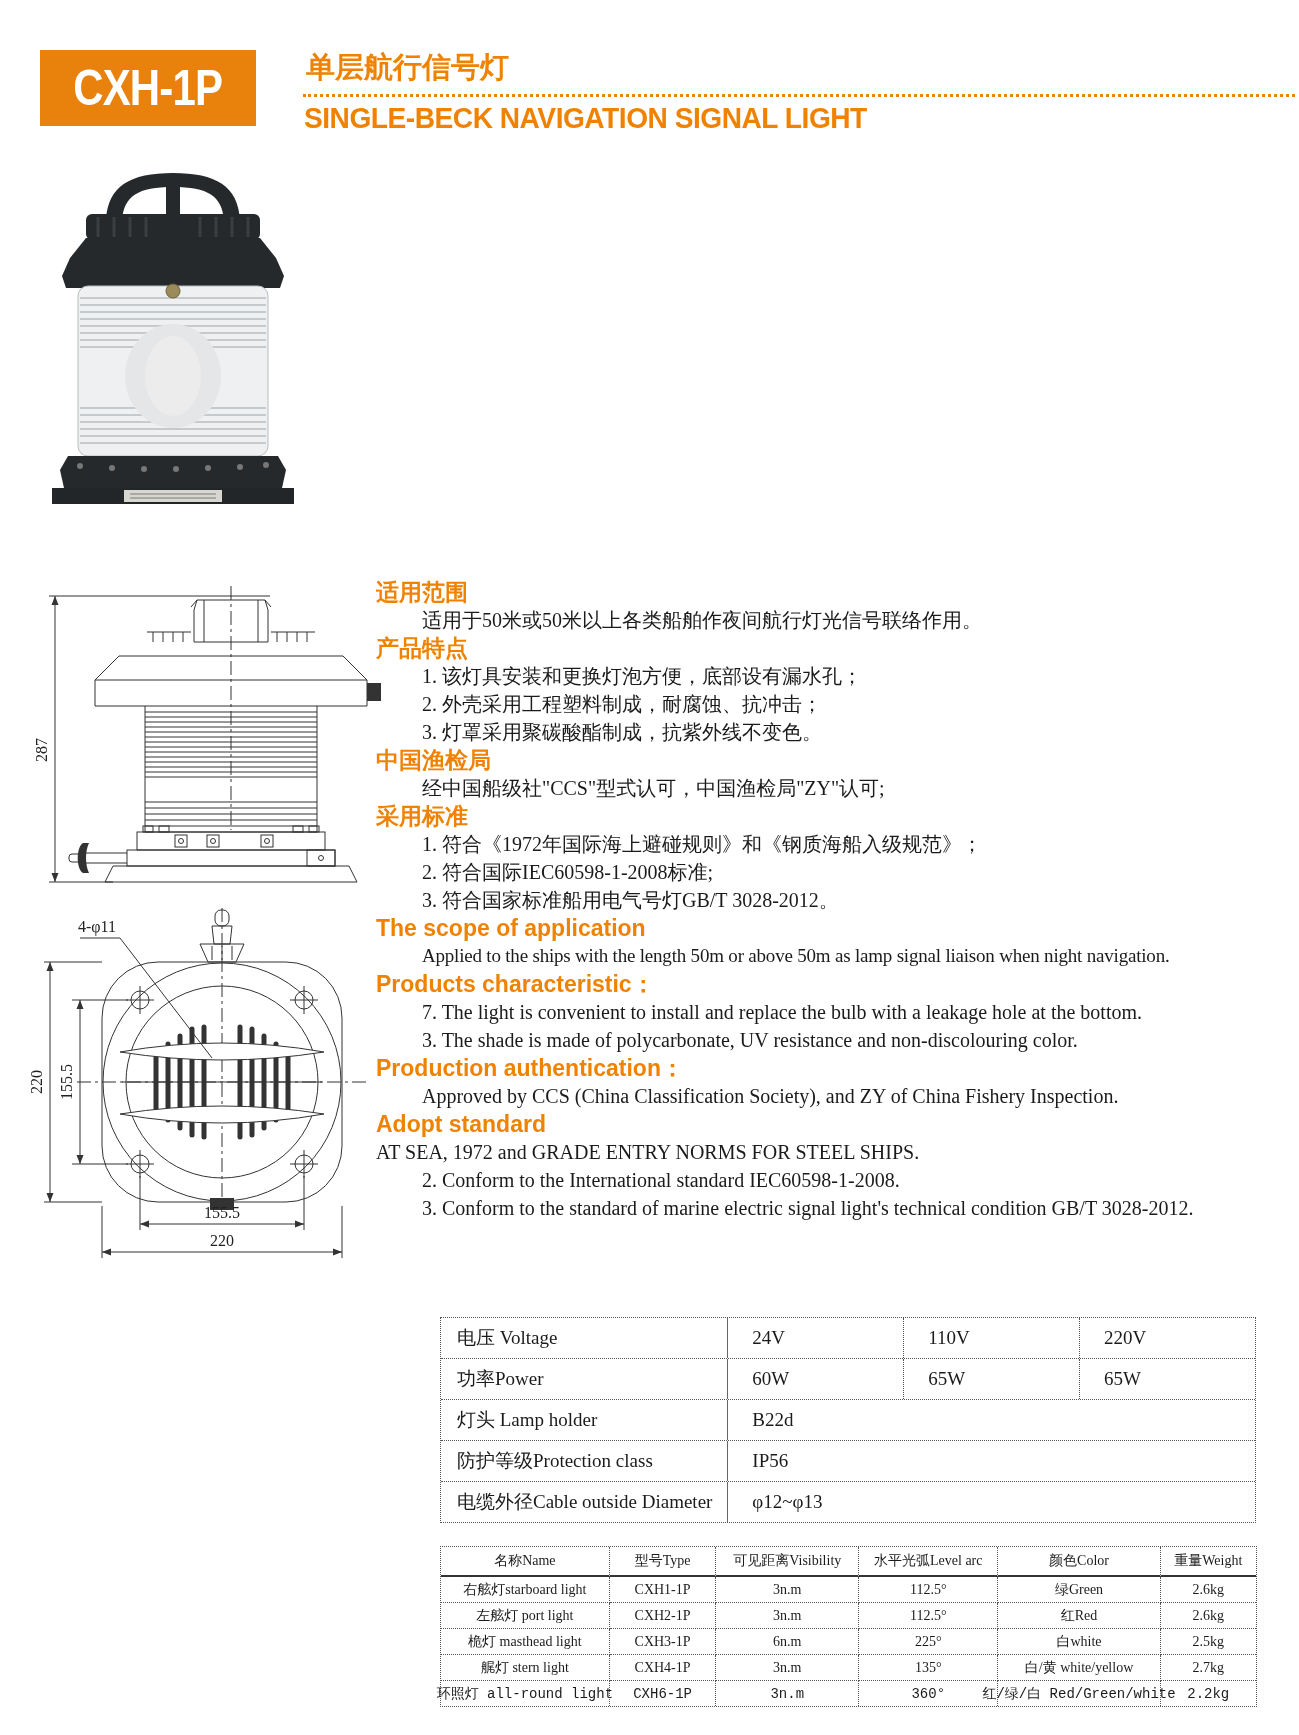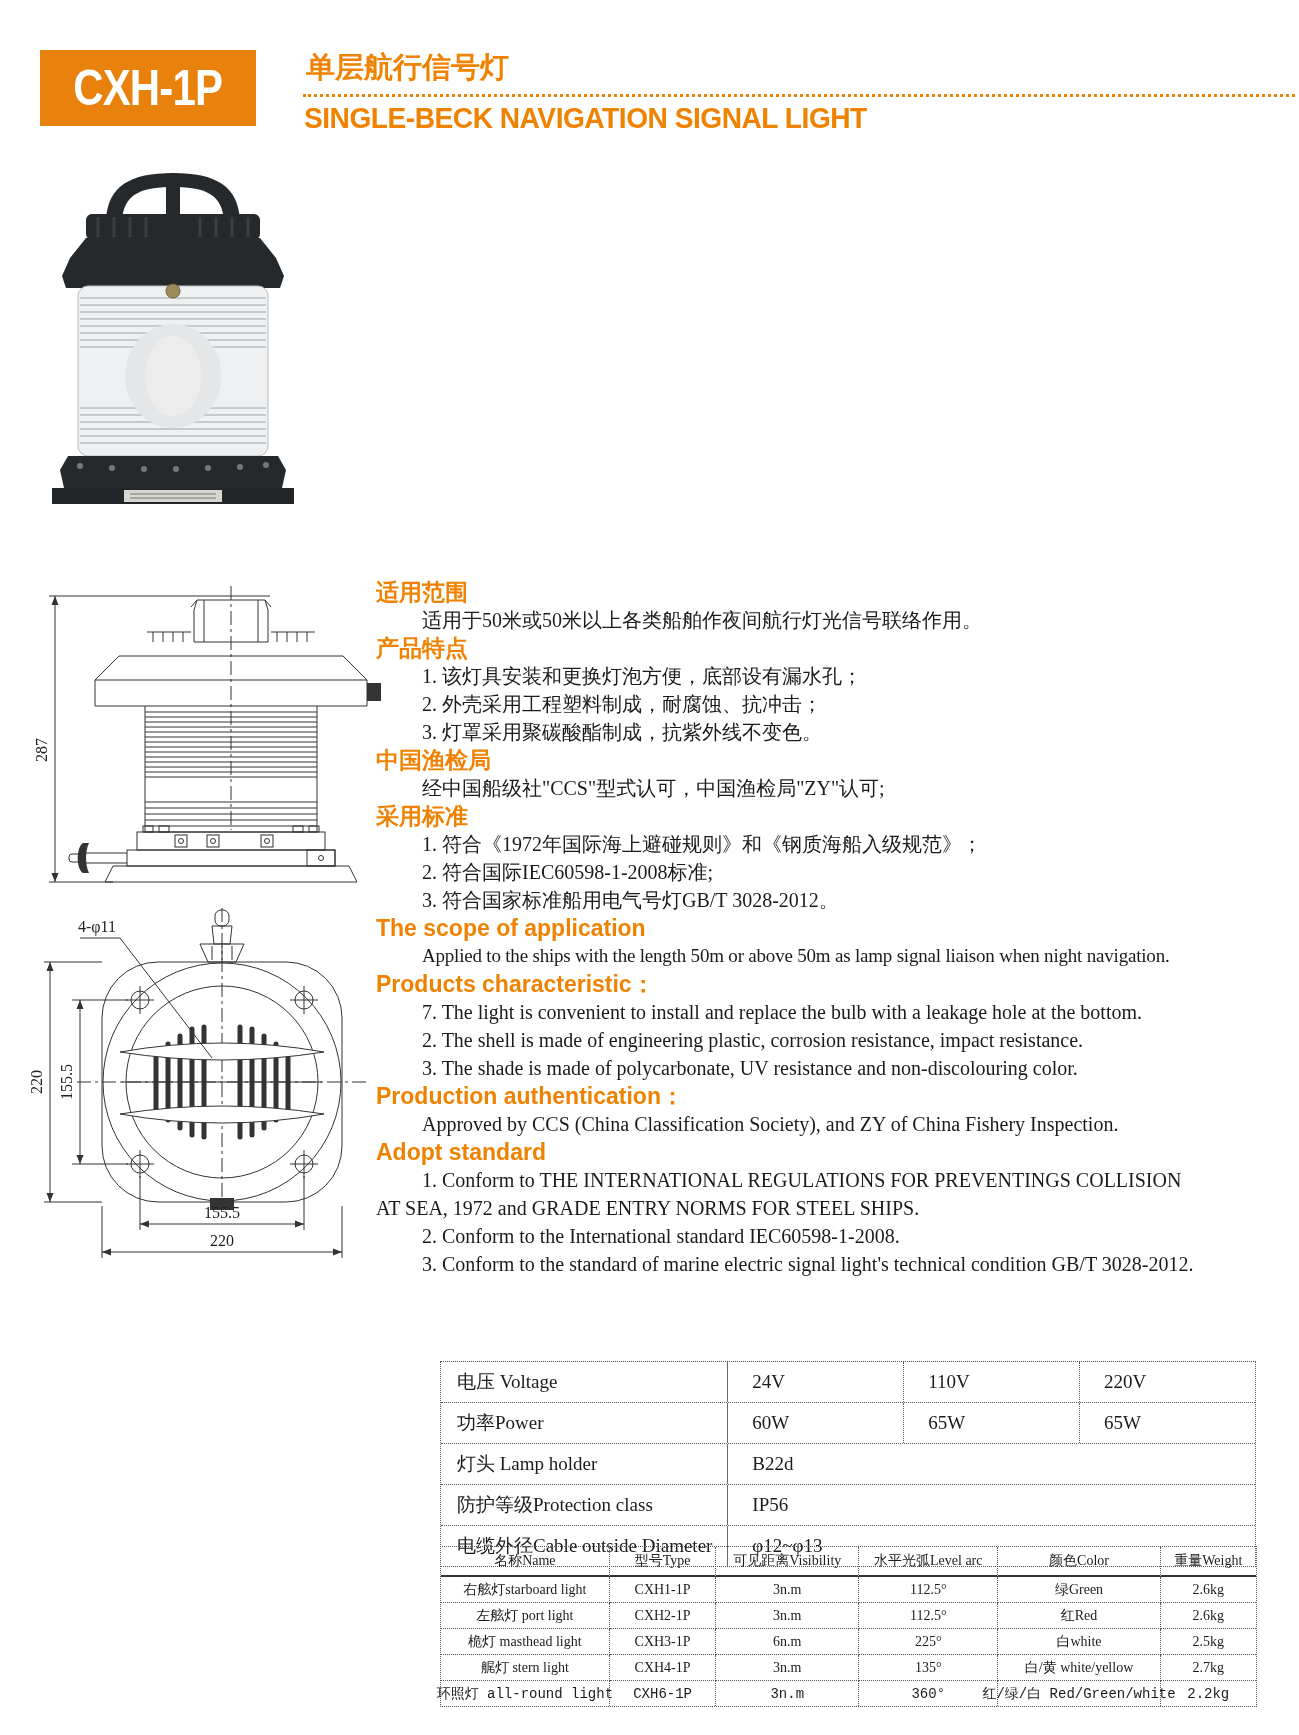--- a/index.html
+++ b/index.html
@@ -19,21 +19,21 @@
 
   
   .content{left:376px;top:578px;width:907px;}
   .content h3{margin:0;font-family:"Liberation Sans","DejaVu Sans",sans-serif;
               font-weight:bold;font-size:23px;line-height:28px;color:#ef8200;}
   .content p{margin:0;font-size:20px;line-height:28px;text-indent:46px;}
   .content p.noindent{text-indent:0;}
   .content p.tight{font-size:19px;letter-spacing:-.2px;}
 
   
-  .spec-table{left:440px;top:1361px;width:816px;height:206px;border:1px dotted #555;
+  .spec-table{left:440px;top:1317px;width:816px;height:206px;border:1px dotted #555;
               display:flex;flex-direction:column;font-size:19px;box-sizing:border-box;}
   .spec-row{flex:1;display:flex;border-bottom:1px dotted #555;}
   .spec-row:last-child{border-bottom:none;}
   .spec-label{width:35.3%;border-right:1px solid #666;display:flex;align-items:center;
               padding-left:16px;box-sizing:border-box;}
   .spec-val{flex:1;display:flex;align-items:center;padding-left:24px;box-sizing:border-box;}
   .spec-val.sep{border-right:1px dotted #555;}
 
   
   .model-table{left:440px;top:1546px;width:817px;border:1px dotted #555;box-sizing:border-box;
@@ -243,28 +243,26 @@
   <h3>采用标准</h3>
   <p>1. 符合《1972年国际海上避碰规则》和《钢质海船入级规范》；</p>
   <p>2. 符合国际IEC60598-1-2008标准;</p>
   <p>3. 符合国家标准船用电气号灯GB/T 3028-2012。</p>
 
   <h3>The scope of application</h3>
   <p class="tight">Applied to the ships with the length 50m or above 50m as lamp signal liaison when night navigation.</p>
 
   <h3>Products characteristic：</h3>
   <p>7. The light is convenient to install and replace the bulb with a leakage hole at the bottom.</p>
-  <p>2. The shell is made of engineering plastic, corrosion resistance, impact resistance.</p>
   <p>3. The shade is made of polycarbonate, UV resistance and non-discolouring color.</p>
 
   <h3>Production authentication：</h3>
   <p>Approved by CCS (China Classification Society), and ZY of China Fishery Inspection.</p>
 
   <h3>Adopt standard</h3>
-  <p>1. Conform to THE INTERNATIONAL REGULATIONS FOR PREVENTINGS COLLISION</p>
   <p class="noindent">AT SEA, 1972 and GRADE ENTRY NORMS FOR STEEL SHIPS.</p>
   <p>2. Conform to the International standard IEC60598-1-2008.</p>
   <p>3. Conform to the standard of marine electric signal light's technical condition GB/T 3028-2012.</p>
 </div>
 
 <div class="abs spec-table">
   <div class="spec-row">
     <div class="spec-label">电压 Voltage</div>
     <div class="spec-val sep">24V</div>
     <div class="spec-val sep">110V</div>

